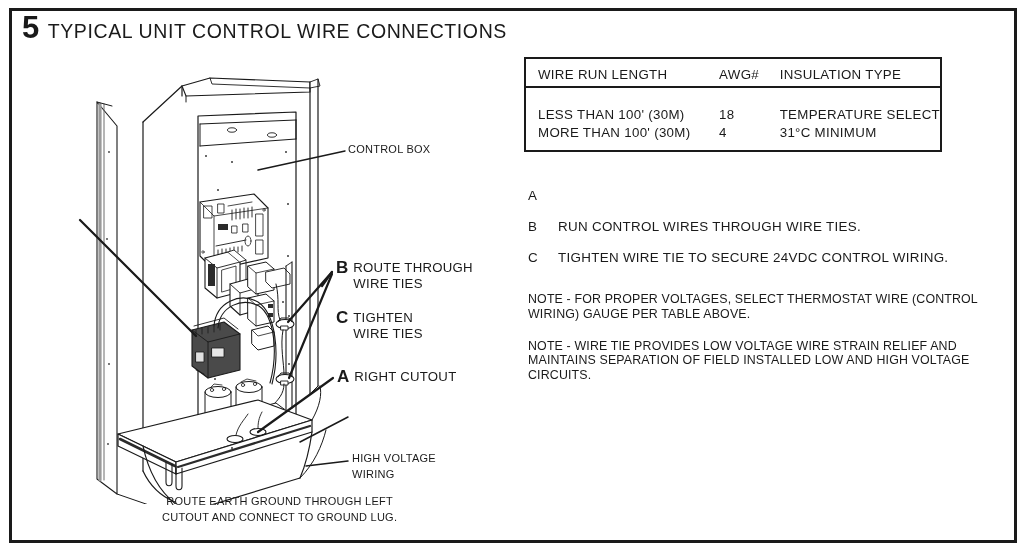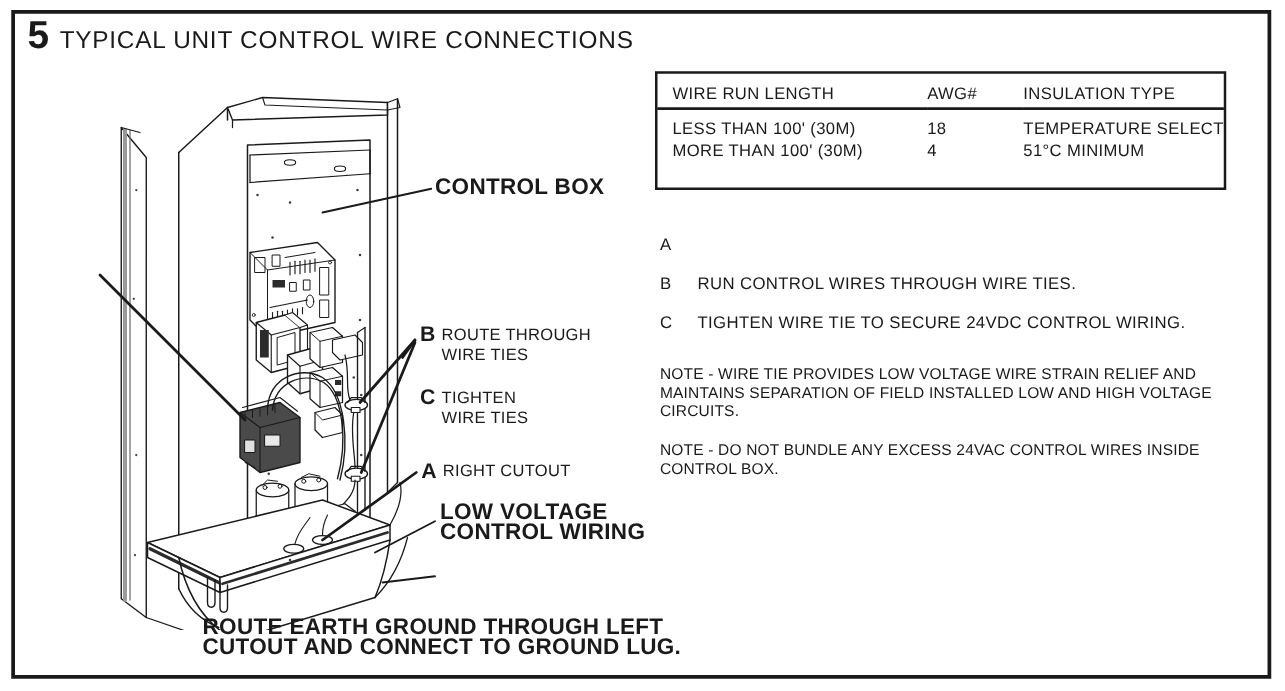--- a/index.html
+++ b/index.html
@@ -54,25 +54,24 @@
   #illustration {
     position: absolute;
     left: 0px; top: 34px;
     width: 520px;
     height: 470px;
   }
 
   
   .dlabel {
     position: absolute;
-    font-size: 18px;
+    font-size: 11px;
     letter-spacing: 0.25px;
     line-height: 15.5px;
     white-space: pre;
-    font-weight: bold;
   }
   .callout {
     position: absolute;
     display: flex;
     align-items: flex-start;
     gap: 5px;
   }
   .callout .letter {
     font-weight: bold;
     font-size: 17px;
@@ -82,31 +81,31 @@
     font-size: 13.2px;
     line-height: 15.5px;
     letter-spacing: 0.25px;
     white-space: pre;
   }
 
   #lbl-k1 { left: 24px; top: 160px; }
   #lbl-controlbox { left: 348px; top: 142px; }
   #lbl-lowvolt { left: 352px; top: 402px; }
   #lbl-highvolt { left: 352px; top: 451px; }
-  #lbl-ground { left: 162px; top: 494px; text-align: left; }
+  #lbl-ground { left: 162px; top: 494px; text-align: center; }
 
   #co-b { left: 336px; top: 260px; }
   #co-c { left: 336px; top: 310px; }
   #co-a { left: 337px; top: 369px; }
 
   
   #wire-table {
     position: absolute;
     left: 524px; top: 57px;
-    width: 457px;
+    width: 418px;
     height: 95px;
     border: 2.5px solid #1a1a1a;
     box-sizing: border-box;
     background: #fff;
   }
   #wire-table table {
     border-collapse: collapse;
     width: 100%;
     margin-top: 7px;
     font-size: 13.3px;
@@ -121,21 +120,21 @@
     border-bottom: 2.5px solid #1a1a1a;
   }
   #wire-table td {
     text-align: left;
     padding: 3px 0 0 0;
     white-space: pre;
   }
   #wire-table .c0 { padding-left: 12px; width: 215px; }
   #wire-table .c1 { width: 85px; }
   #wire-table .c2 { width: auto; }
-  #wire-table tbody tr:first-child td { padding-top: 7px; }
+  #wire-table tbody tr:first-child td { padding-top: 19px; }
 
   #steps {
     position: absolute;
     left: 528px; top: 188px;
     width: 490px;
   }
   .step-row {
     display: flex;
     align-items: baseline;
     margin-bottom: 16px;
@@ -439,22 +438,22 @@
   <div class="callout" id="co-c">
     <span class="letter">C</span>
     <span class="ctext"><span>TIGHTEN</span><br><span>WIRE TIES</span></span>
   </div>
 
   <div class="callout" id="co-a">
     <span class="letter">A</span>
     <span class="ctext">RIGHT CUTOUT</span>
   </div>
 
-  <div class="dlabel" id="lbl-lowvolt"><span>LOW VOLTAGE</span><br><span>CONTROL WIRING</span></div>
-
+
+  <div class="dlabel" id="lbl-highvolt"><span>HIGH VOLTAGE</span><br><span>WIRING</span></div>
 
   <div class="dlabel" id="lbl-ground"><span>ROUTE EARTH GROUND THROUGH LEFT</span><br><span>CUTOUT AND CONNECT TO GROUND LUG.</span></div>
 
   <div id="wire-table">
     <table>
       <thead>
         <tr>
           <th class="c0">WIRE RUN LENGTH</th>
           <th class="c1">AWG#</th>
           <th class="c2">INSULATION TYPE</th>
@@ -462,38 +461,38 @@
       </thead>
       <tbody>
         <tr>
           <td class="c0">LESS THAN 100' (30M)</td>
           <td class="c1">18</td>
           <td class="c2">TEMPERATURE SELECT</td>
         </tr>
         <tr>
           <td class="c0">MORE THAN 100' (30M)</td>
           <td class="c1">4</td>
-          <td class="c2">51°C MINIMUM</td>
+          <td class="c2">31°C MINIMUM</td>
         </tr>
       </tbody>
     </table>
   </div>
 
   <div id="steps">
     <div class="step-row">
       <span class="step-letter">A</span>
     </div>
     <div class="step-row">
       <span class="step-letter">B</span>
       <span class="step-text">RUN CONTROL WIRES THROUGH WIRE TIES.</span>
     </div>
     <div class="step-row">
       <span class="step-letter">C</span>
       <span class="step-text">TIGHTEN WIRE TIE TO SECURE 24VDC CONTROL WIRING.</span>
     </div>
   </div>
 
   <div id="notes">
+    <div class="note">NOTE - FOR PROPER VOLTAGES, SELECT THERMOSTAT WIRE (CONTROL WIRING) GAUGE PER TABLE ABOVE.</div>
     <div class="note">NOTE - WIRE TIE PROVIDES LOW VOLTAGE WIRE STRAIN RELIEF AND MAINTAINS SEPARATION OF FIELD INSTALLED LOW AND HIGH VOLTAGE CIRCUITS.</div>
-    <div class="note">NOTE - DO NOT BUNDLE ANY EXCESS 24VAC CONTROL WIRES INSIDE CONTROL BOX.</div>
   </div>
 
 </div>
 
 </body></html>

